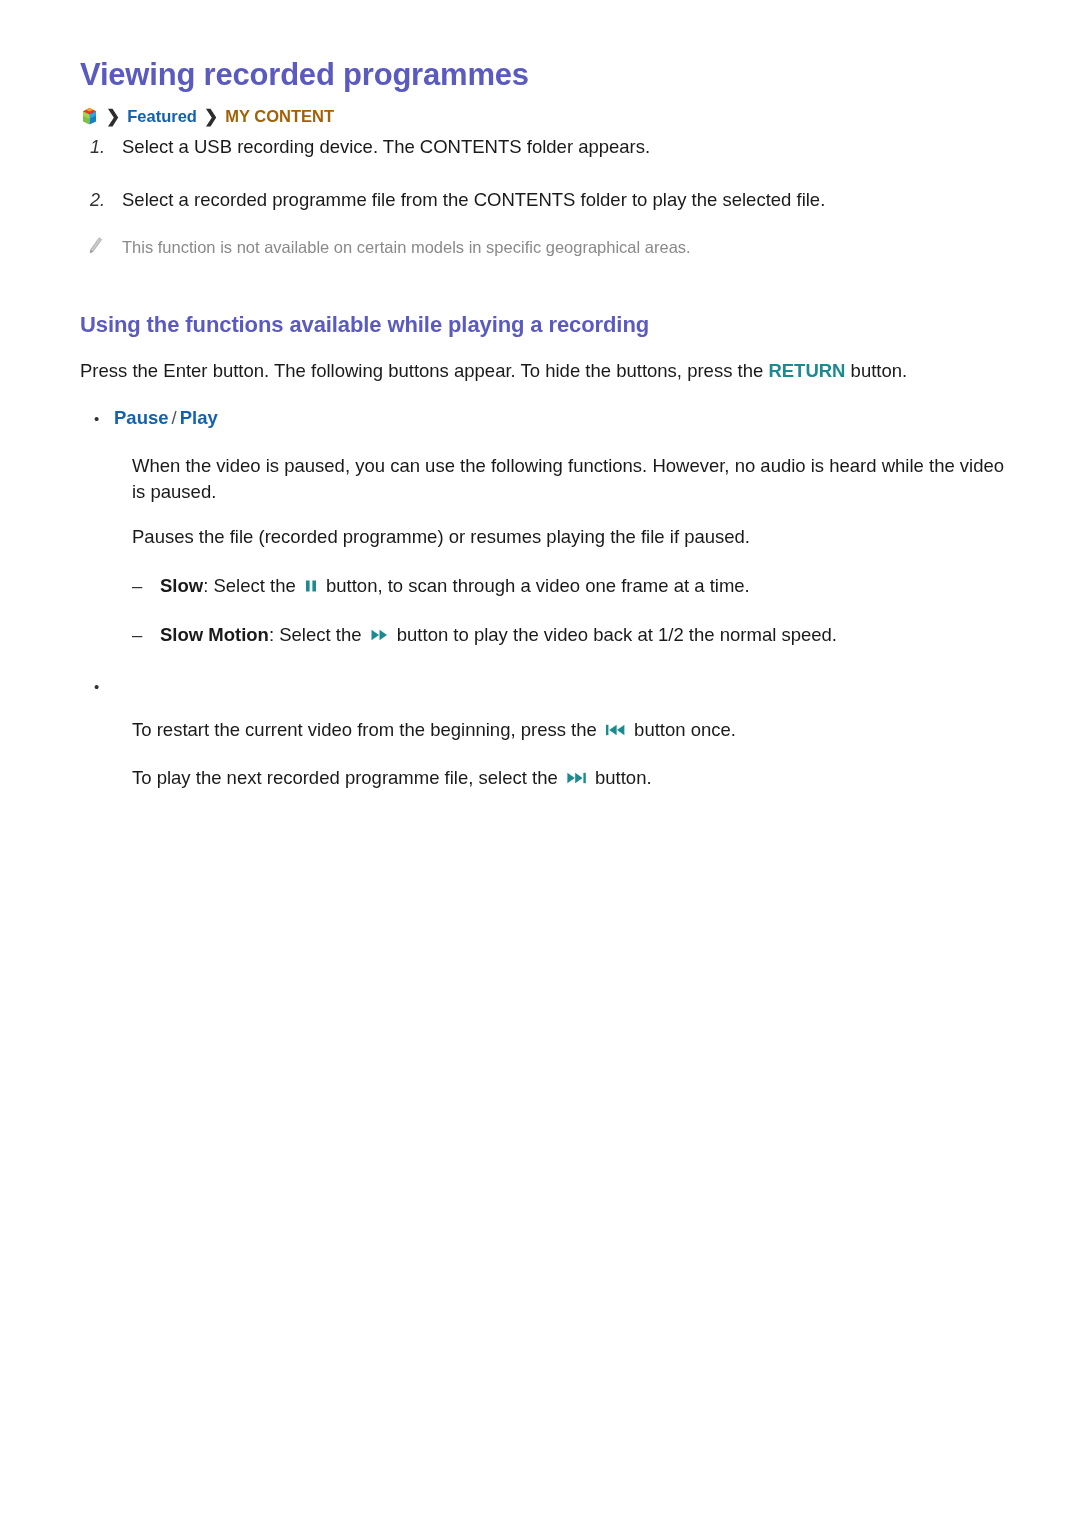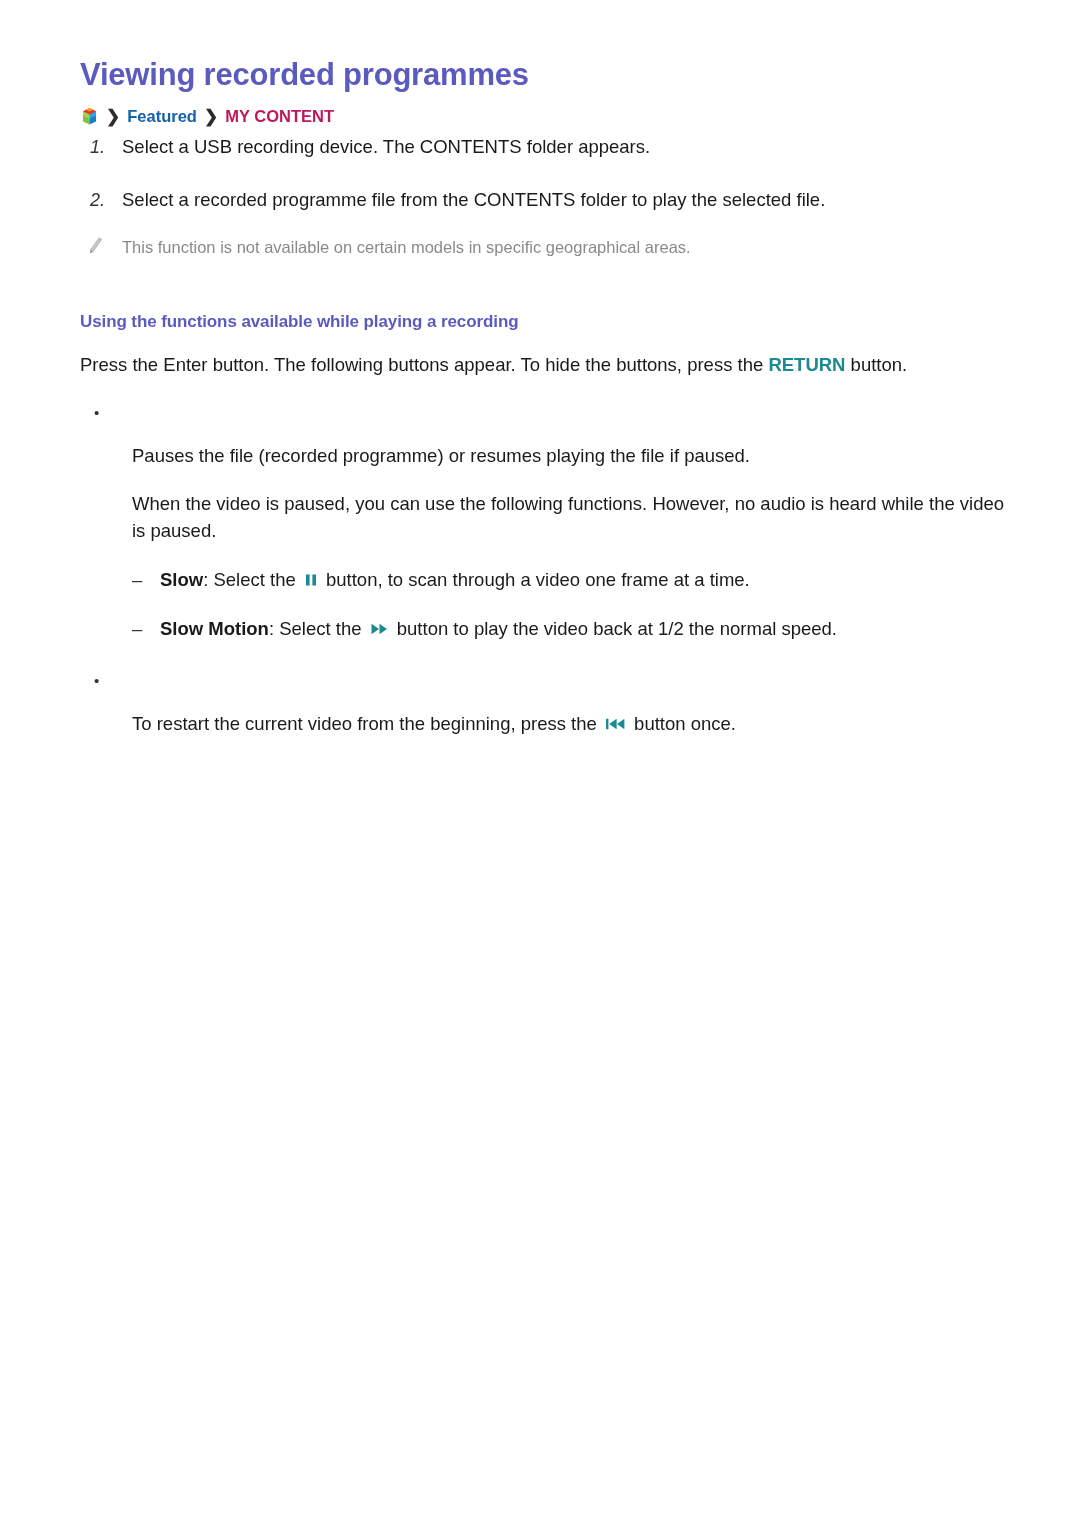--- a/index.html
+++ b/index.html
@@ -51,21 +51,21 @@
   .crumb-sep {
     color: #2d2d2d;
     font-size: 17px;
     font-weight: bold;
     line-height: 1;
   }
   .crumb-link {
     color: #1461ad;
   }
   .crumb-strong {
-    color: #be185d;
+    color: #a16207;
   }
 
   
   .steps {
     margin: 0;
     padding: 0;
     list-style: none;
   }
   .step {
     position: relative;
@@ -106,21 +106,21 @@
   }
   .pencil {
     display: inline-block;
     width: 15px;
     height: 17px;
   }
   .note-text { flex: 1 1 auto; }
 
   
   .section-head {
-    font-size: 17px;
+    font-size: 22px;
     font-weight: bold;
     color: #5b5bbf;
     margin: 52px 0 0 0;
     letter-spacing: -0.1px;
   }
 
   
   .para {
     font-size: 18.5px;
     line-height: 1.45;
@@ -232,24 +232,25 @@
     <span class="note-text">This function is not available on certain models in specific geographical areas.</span>
   </div>
 
   <h2 class="section-head">Using the functions available while playing a recording</h2>
 
   <p class="para"><span>Press the Enter button. The following buttons appear. To hide the buttons, press the </span><span class="kbd-teal">RETURN</span><span> button.</span></p>
 
 
   <div class="bullet-row">
     <span class="bullet-dot">•</span>
-  </div>
-
+    <span class="bullet-label"><span class="b-blue">Pause</span><span class="b-slash">/</span><span class="b-blue">Play</span></span>
+  </div>
+
+  <p class="indent-para" style="margin-top:22px;">When the video is paused, you can use the following functions. However, no audio is heard while the video is paused.</p>
   <p class="indent-para">Pauses the file (recorded programme) or resumes playing the file if paused.</p>
-  <p class="indent-para" style="margin-top:22px;">When the video is paused, you can use the following functions. However, no audio is heard while the video is paused.</p>
 
   <div class="dash-row">
     <span class="dash-mark">–</span>
     <span class="dash-text"><b>Slow</b><span>: Select the </span><span class="glyph"><svg width="14" height="14" viewBox="0 0 14 14" aria-hidden="true">
             <rect x="2" y="1.5" width="3.6" height="11" fill="#1b8a91"></rect>
             <rect x="8.4" y="1.5" width="3.6" height="11" fill="#1b8a91"></rect>
           </svg></span><span> button, to scan through a video one frame at a time.</span></span>
   </div>
 
   <div class="dash-row">
@@ -263,14 +264,19 @@
   <div class="bullet-row" style="margin-top:26px;">
     <span class="bullet-dot">•</span>
   </div>
 
   <p class="indent-para"><span>To restart the current video from the beginning, press the </span><span class="glyph"><svg width="21" height="14" viewBox="0 0 21 14" aria-hidden="true">
           <rect x="1" y="1.8" width="2.4" height="10.4" fill="#1b8a91"></rect>
           <polygon points="11.6,1.8 11.6,12.2 4.2,7" fill="#1b8a91"></polygon>
           <polygon points="19.4,1.8 19.4,12.2 12,7" fill="#1b8a91"></polygon>
         </svg></span><span> button once.</span></p>
 
+  <p class="indent-para" style="margin-top:22px;"><span>To play the next recorded programme file, select the </span><span class="glyph"><svg width="21" height="14" viewBox="0 0 21 14" aria-hidden="true">
+          <polygon points="1.4,1.8 8.8,7 1.4,12.2" fill="#1b8a91"></polygon>
+          <polygon points="9.2,1.8 16.6,7 9.2,12.2" fill="#1b8a91"></polygon>
+          <rect x="17.4" y="1.8" width="2.4" height="10.4" fill="#1b8a91"></rect>
+        </svg></span><span> button.</span></p>
 
 </div>
 
 </body></html>

